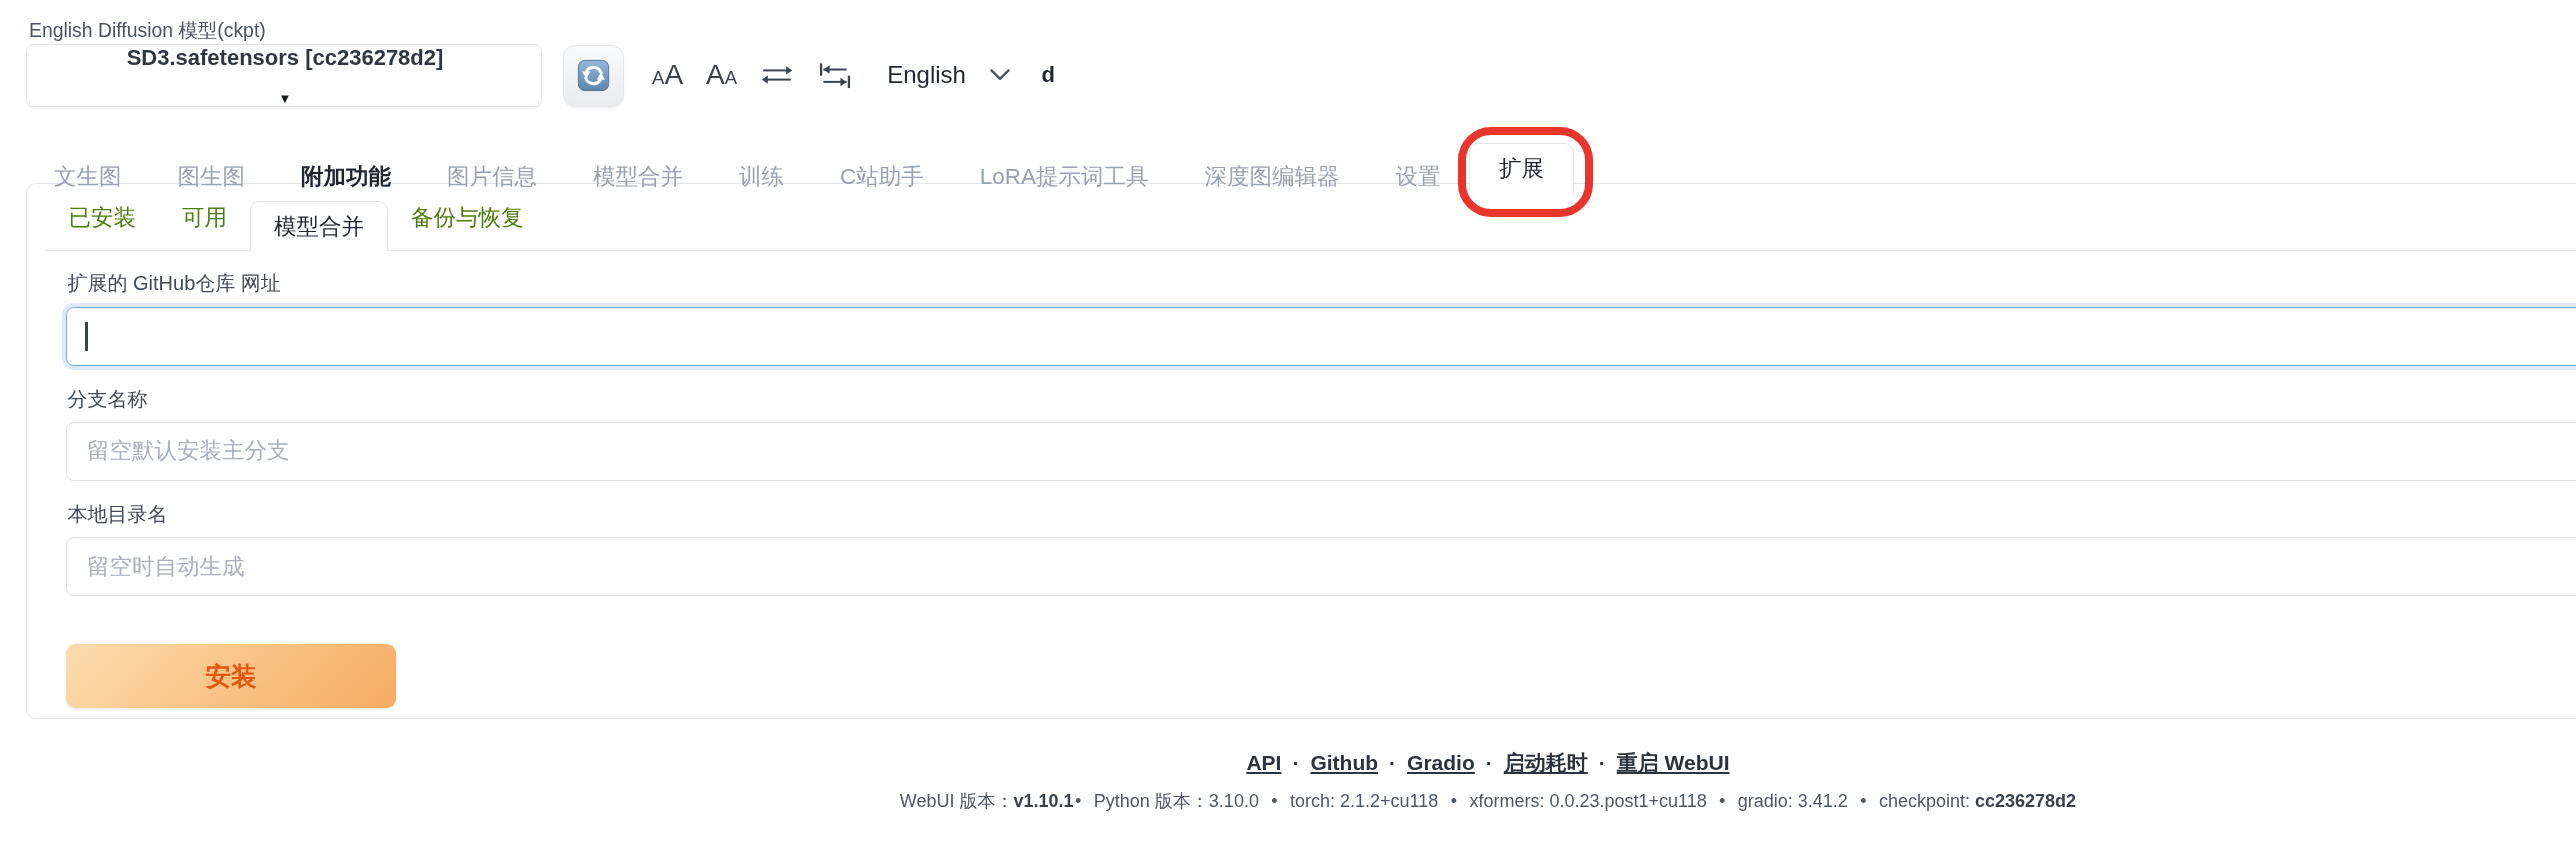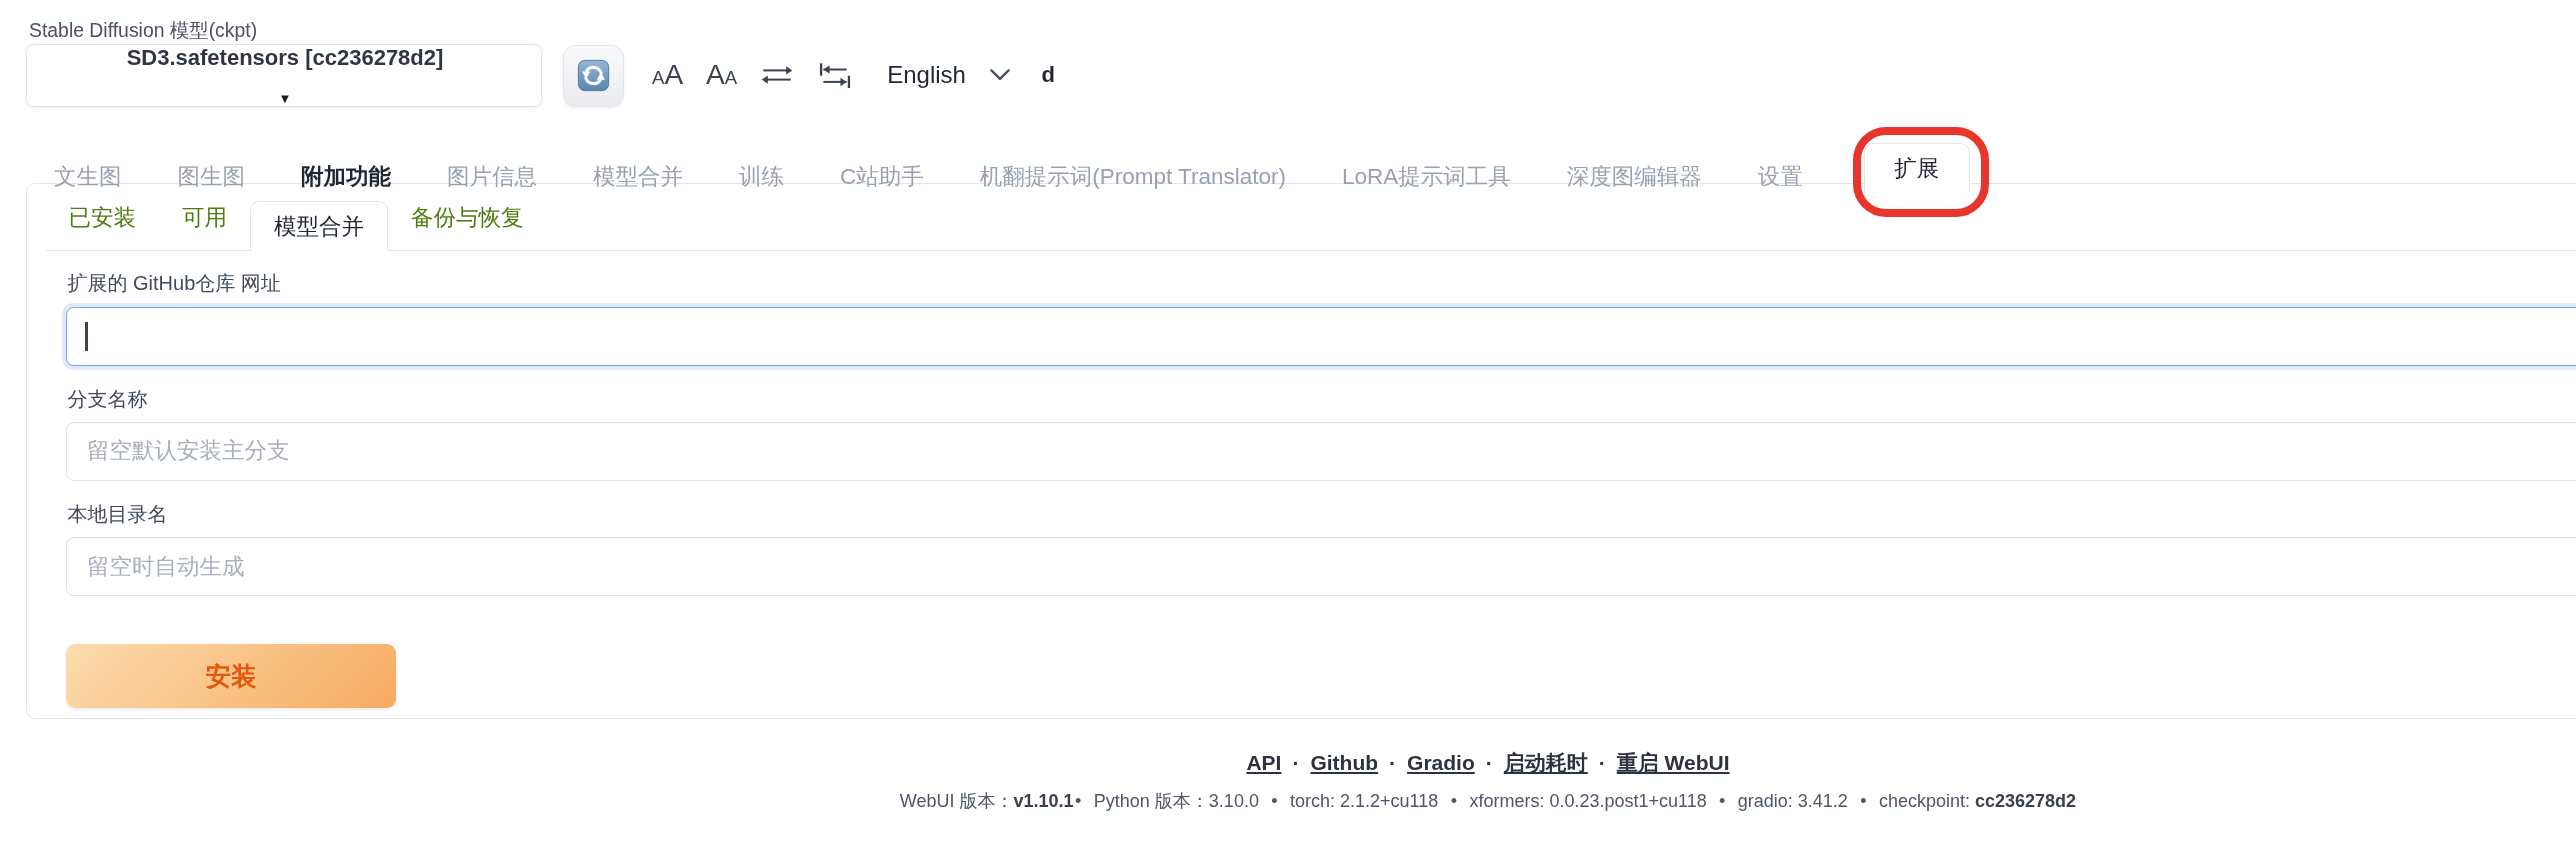--- a/index.html
+++ b/index.html
@@ -27,21 +27,21 @@
   .lang .lval { font-size:24px; color:#1f2733; }
   .hotkey { font-size:22px; font-weight:700; color:#1f2733; margin-left:7.7px; }
 
   
   .tabbar { position:absolute; left:26px; top:146px; height:46px; display:flex; align-items:flex-end; z-index:3; }
   .tab { display:flex; align-items:center; padding:0 28px; font-size:22.5px; color:#98a1b0;
     cursor:pointer; white-space:nowrap; }
   .tab.emph { color:#1f2733; font-weight:600; }
   .tab.selected { position:relative; align-self:flex-end; height:50px; margin-bottom:-0.8px;
     background:#fff; border:0.8px solid #e3e6ea; border-bottom:none; border-radius:9.3px 9.3px 0 0;
-    color:#1f2733; z-index:4; padding:0 29.4px;margin-left:33px; }
+    color:#1f2733; z-index:4; padding:0 29.4px; }
   .ring { position:absolute; inset:-17px -20px -24px -11.6px; border:8.5px solid #e8362d;
     border-radius:33px; pointer-events:none; z-index:5; }
 
   
   .panel { position:absolute; left:26px; top:183px; width:2942px; height:536px; background:#fff;
     border:0.8px solid #e3e6ea; border-radius:9.3px; z-index:2; }
   .subtabs { margin:0 18.6px; height:67px; border-bottom:0.8px solid #e3e6ea; display:flex; align-items:center; }
   .subtab { display:flex; align-items:center; padding:0 23px; font-size:22.5px; color:#4d7c0f;
     cursor:pointer; height:100%; white-space:nowrap; }
   .subtab.selected { align-self:flex-end; height:50px; margin-bottom:-0.8px; background:#fff;
@@ -70,21 +70,21 @@
   .ver { margin-top:12.4px; font-size:18px; color:#4d5766; }
   .ver .b { font-weight:700; color:#39414d; }
   .ver .dot { margin:0 12.4px; }
   .ver .dot.tight { margin-left:1.5px; }
 </style>
 </head>
 <body>
 
 <div class="app">
 
-  <div class="model-label">Stable Diffusion 模型(ckpt)</div>
+  <div class="model-label">English Diffusion 模型(ckpt)</div>
   <div class="toprow">
     <div class="model-select">
       <span class="val">SD3.safetensors [cc236278d2]</span>
       <span class="caret">▼</span>
     </div>
     <button class="refresh-btn">
       <span style="display:flex;">
         <svg width="33" height="33" viewBox="0 0 36 36">
           <defs>
               <linearGradient id="rg" x1="0" y1="0" x2="0" y2="1">
@@ -140,21 +140,20 @@
   </div>
 
   <div class="tabbar">
     <div class="tab">文生图</div>
     <div class="tab">图生图</div>
     <div class="tab emph">附加功能</div>
     <div class="tab">图片信息</div>
     <div class="tab">模型合并</div>
     <div class="tab">训练</div>
     <div class="tab">C站助手</div>
-    <div class="tab">机翻提示词(Prompt Translator)</div>
     <div class="tab">LoRA提示词工具</div>
     <div class="tab">深度图编辑器</div>
     <div class="tab">设置</div>
     <div class="tab selected">
       <span>扩展</span>
       <div class="ring"></div>
     </div>
   </div>
 
   <div class="panel">

